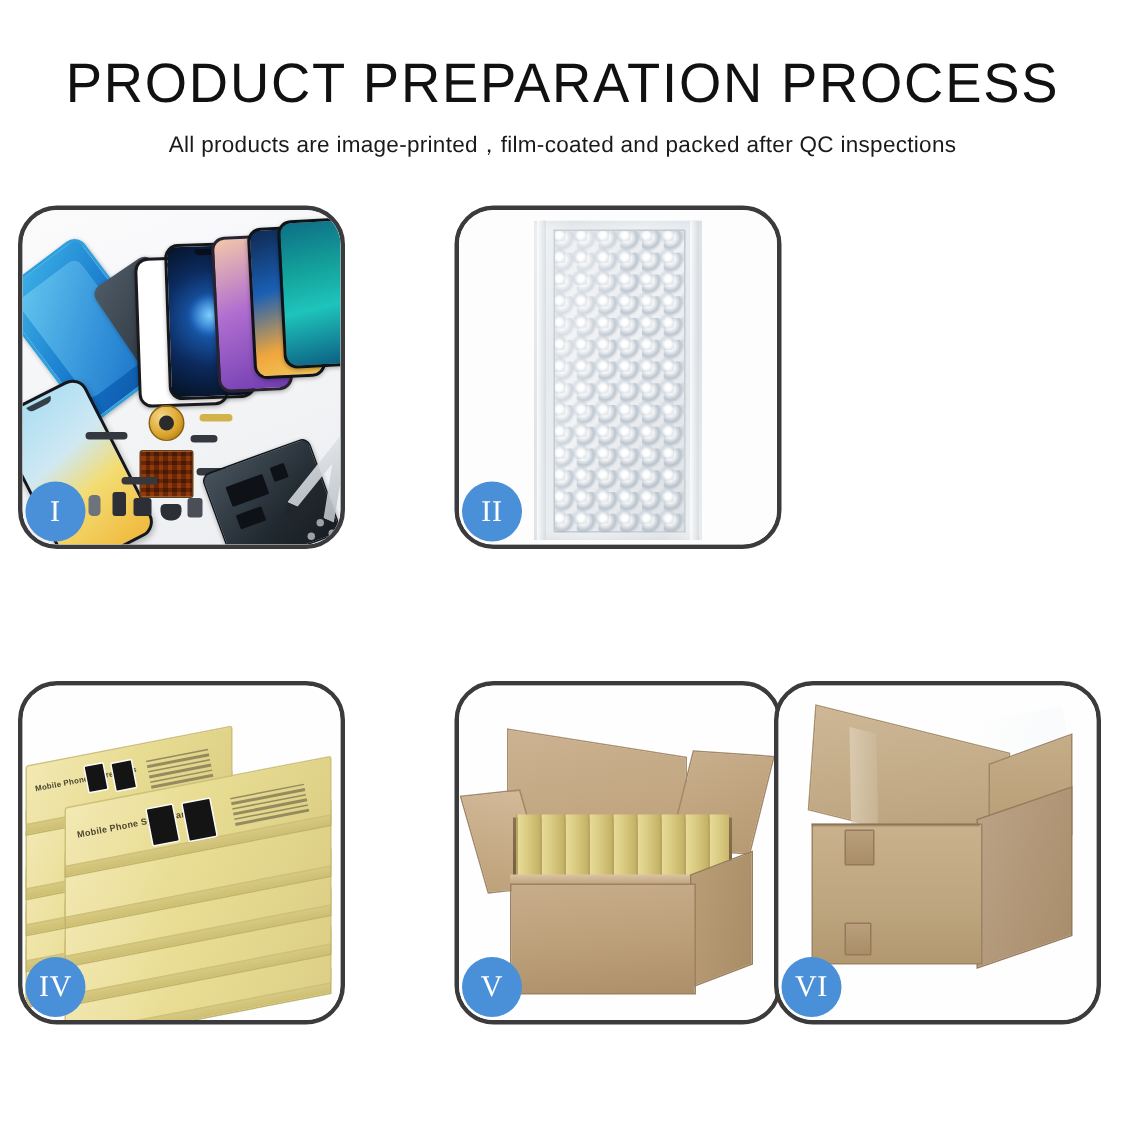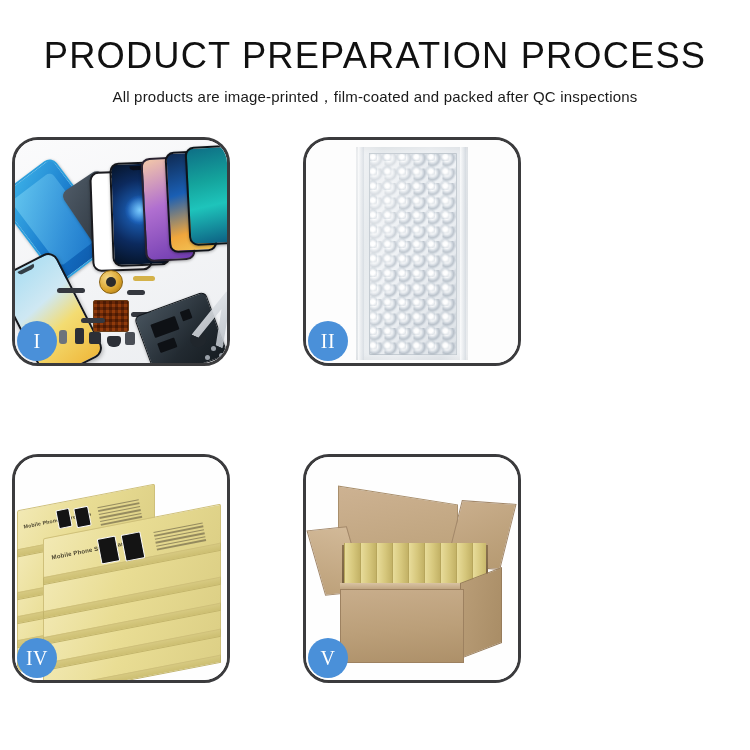--- a/index.html
+++ b/index.html
@@ -376,15 +376,29 @@
           <i style="left:112px;width:15px;"></i>
           <i style="left:128px;width:15px;"></i>
         </div>
         <div class="c5-toprim"></div>
         <div class="c5-side"></div>
         <div class="c5-front"></div>
       </div>
       <div class="badge">V</div>
     </div>
 
+    <div class="panel r1 c2">
+      <div class="stage p6-bg">
+        <div class="c6-film"></div>
+        <div class="c6-top"></div>
+        <div class="c6-topR"></div>
+        <div class="c6-tape"></div>
+        <div class="c6-side"></div>
+        <div class="c6-front"></div>
+        <div class="c6-seam" style="left:22px;top:92px;width:112px;height:1.5px;"></div>
+        <div class="c6-tab" style="left:44px;top:96px;width:18px;height:22px;"></div>
+        <div class="c6-tab" style="left:44px;top:158px;width:16px;height:20px;"></div>
+      </div>
+      <div class="badge">VI</div>
+    </div>
 
   </div>
 </div>
 
 </body></html>

